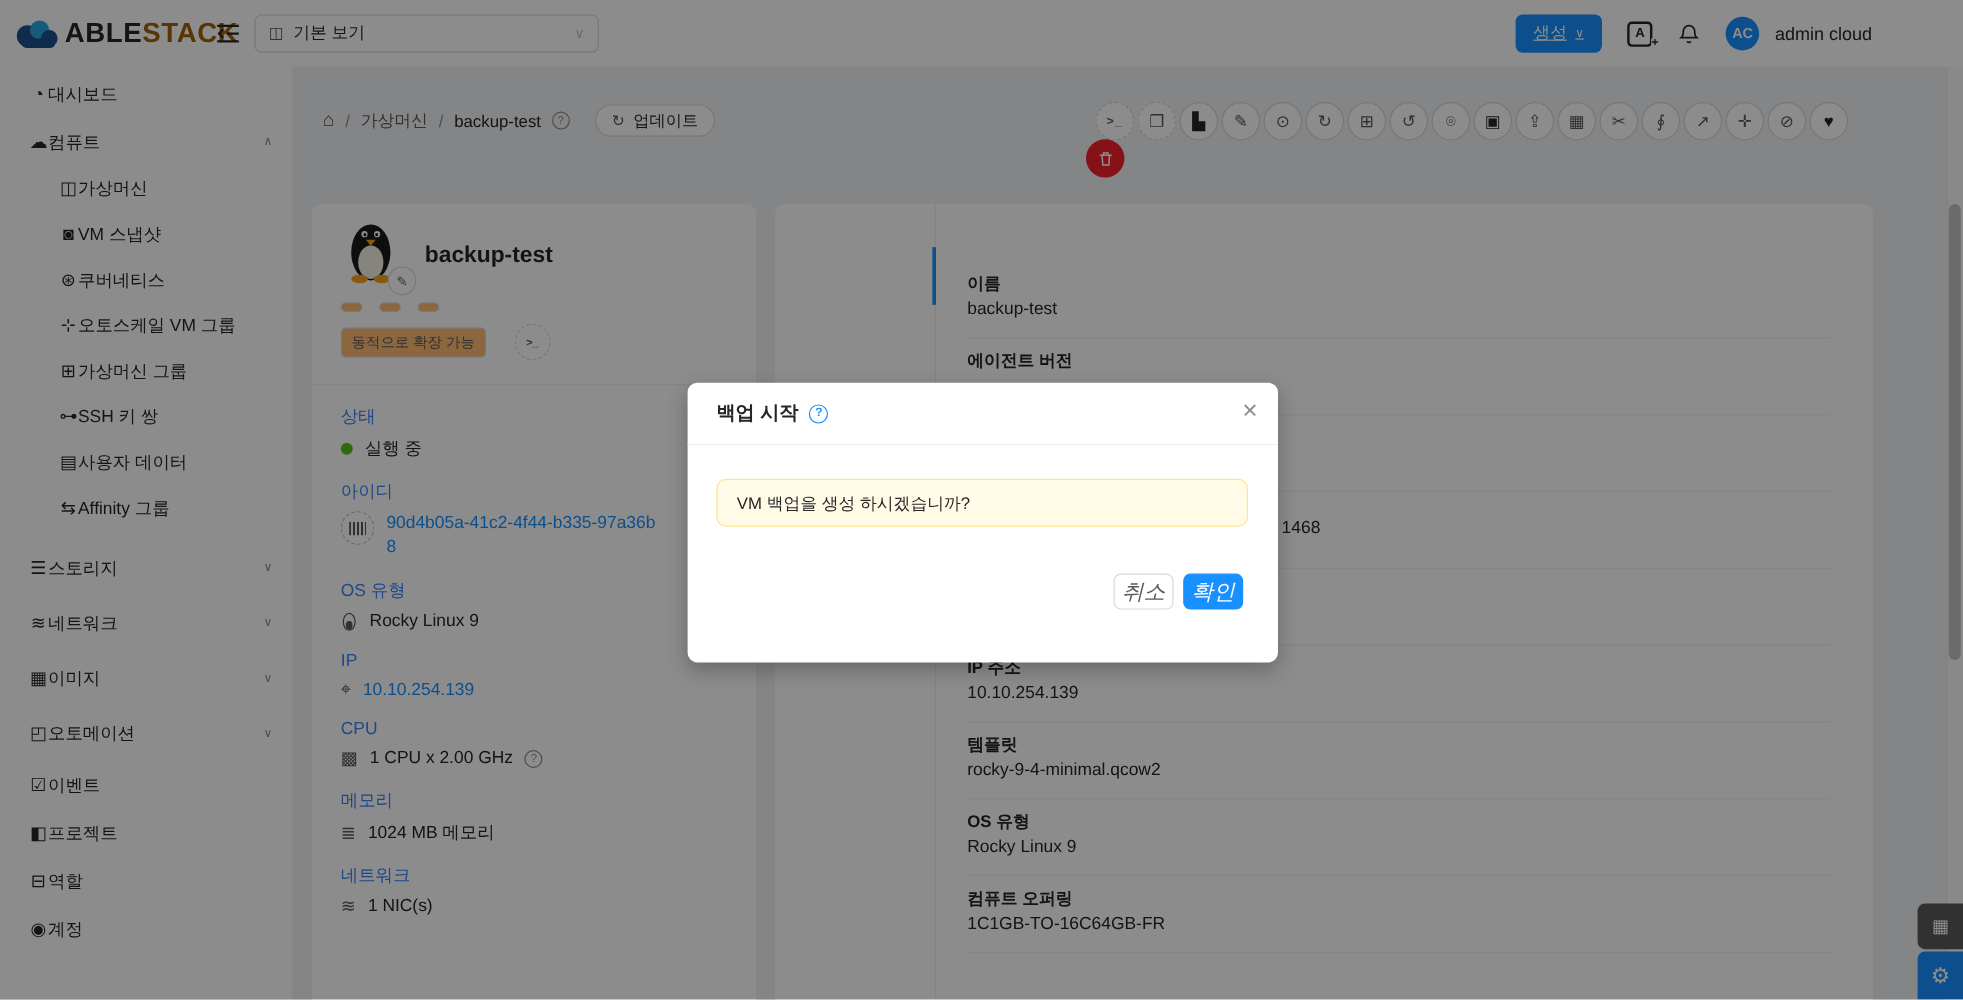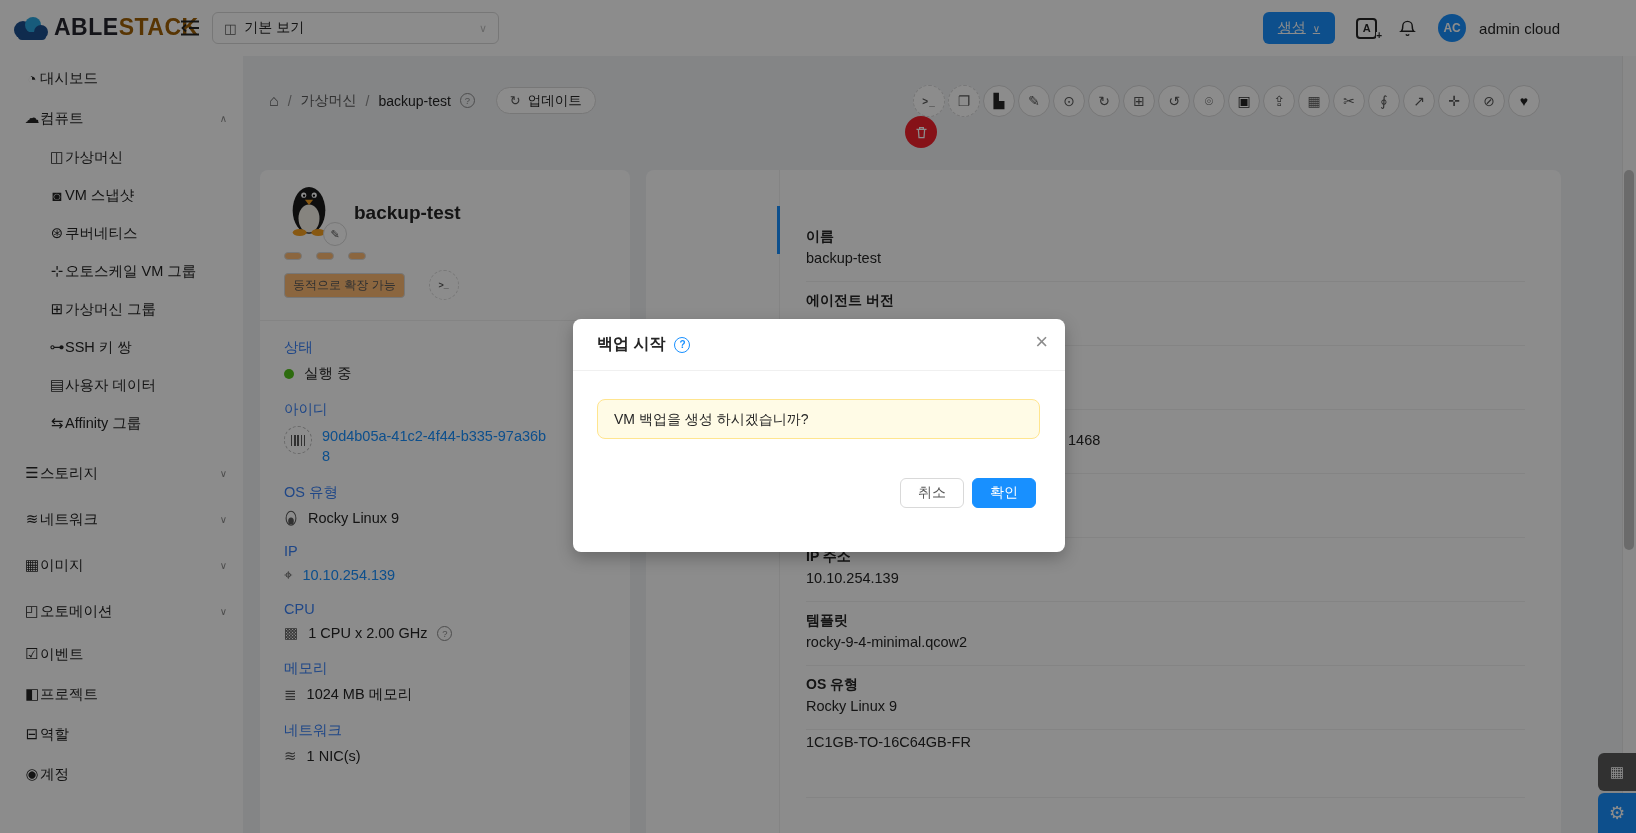--- a/index.html
+++ b/index.html
@@ -97,21 +97,21 @@
 
   
   #mask { position:absolute; inset:0; background:rgba(0,0,0,0.45); z-index:50; }
   #modal { position:absolute; left:573px; top:319px; width:492px; height:233px; background:#fff; border-radius:8px; box-shadow:0 6px 16px rgba(0,0,0,.25); z-index:60; }
   .m-head { height:52px; padding:12px 24px; display:flex; align-items:center; border-bottom:1px solid #f0f0f0; }
   .m-title { font-size:16px; font-weight:700; color:#262626; }
   .m-help { width:16px; height:16px; border:1.5px solid #1890ff; border-radius:50%; color:#1890ff; font-size:10px; font-weight:700; display:inline-flex; align-items:center; justify-content:center; margin-left:9px; }
   .m-close { position:absolute; right:17px; top:12px; font-size:22px; color:#8c8c8c; line-height:1; cursor:pointer; background:none; border:none; font-family:inherit; }
   .m-alert { margin:28px 25px 0 24px; height:40px; background:#fffbe6; border:1px solid #ffe58f; border-radius:8px; line-height:38px; padding-left:16px; font-size:14px; color:#262626; }
   .m-foot { margin-top:39px; display:flex; justify-content:flex-end; gap:8px; padding-right:29px; }
-  .btn { height:30px; padding:0 17px; border-radius:6px; font-size:14px; cursor:pointer; font-family:inherit; }
+  .btn { height:30px; padding:0 6px; border-radius:6px; font-size:18px; cursor:pointer; font-family:inherit;font-style:italic; }
   .btn-cancel { background:#fff; border:1px solid #d9d9d9; color:#595959; }
   .btn-ok { background:#1890ff; border:1px solid #1890ff; color:#fff; }
 </style>
 </head>
 <body>
 
 <div id="app">
 
   <header id="hdr">
     <div class="logo">
@@ -486,20 +486,21 @@
             </div>
           </div>
           <div class="drow">
             <div class="lbl">OS 유형</div>
             <div class="val">
               <span>Rocky Linux 9</span>
 
             </div>
           </div>
           <div class="drow">
+            <div class="lbl">컴퓨트 오퍼링</div>
             <div class="val">
               <span>1C1GB-TO-16C64GB-FR</span>
 
             </div>
           </div>
         </div>
     </section>
 
     <div class="sbar">
         <div class="sthumb"></div>

